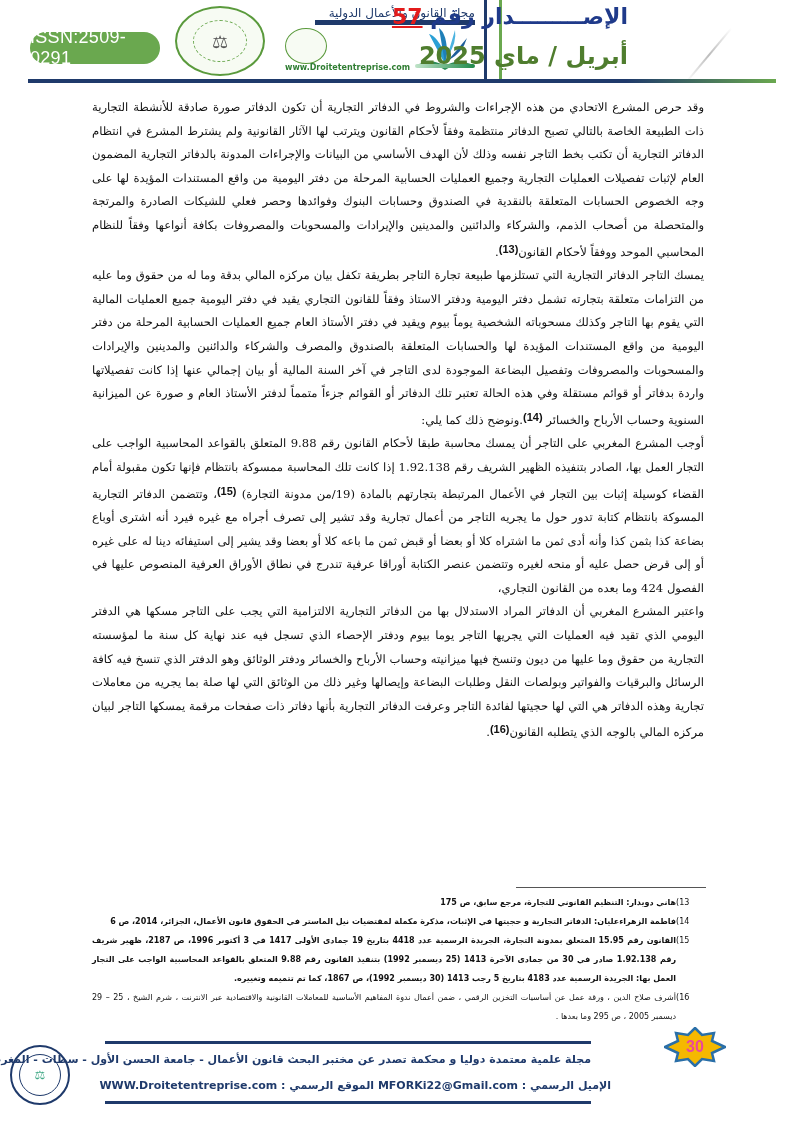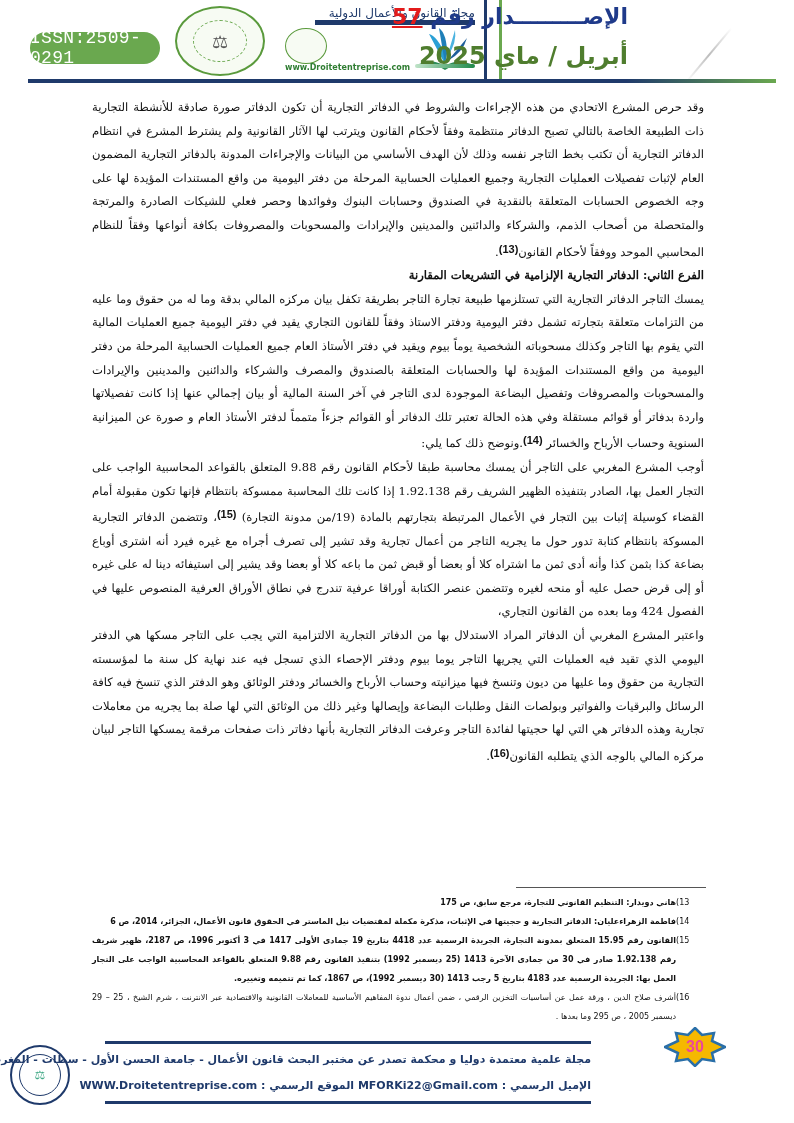--- a/index.html
+++ b/index.html
@@ -5,21 +5,21 @@
   html, body { margin: 0; padding: 0; }
   body {
     width: 794px; height: 1123px; position: relative; overflow: hidden;
     background: #ffffff; color: #111;
     font-family: "DejaVu Sans", sans-serif;
   }
   
   .issn {
     position: absolute; left: 30px; top: 32px; width: 130px; height: 32px;
     background: #6aa84f; border-radius: 16px; color: #fff;
-    font-family: Liberation Mono, monospace; font-size: 18px; font-weight: normal;
+    font-family: Liberation Sans, sans-serif; font-size: 18px; font-weight: normal;
     display: flex; align-items: center; justify-content: center; letter-spacing: 0.3px;
   }
   .seal {
     position: absolute; left: 175px; top: 6px; width: 86px; height: 66px;
     border: 2px solid #5a9a3c; border-radius: 50%; background: #f7fbf3;
     display: flex; align-items: center; justify-content: center;
   }
   .seal-inner { width: 52px; height: 40px; border: 1px dashed #6aa84f; border-radius: 50%;
     display:flex; align-items:center; justify-content:center; color:#555; font-size: 18px; }
   .journal-logo {
@@ -80,21 +80,21 @@
   }
   .page-star svg { position: absolute; left: 0; top: 0; }
   .page-num { position: relative; font-family: "Liberation Sans", sans-serif; font-weight: bold; font-size: 16px; color: #ec4899; }
   .foot-rule { position: absolute; left: 105px; width: 486px; height: 3px; background: #1f3a6b; }
   .foot-line1 {
     position: absolute; left: 105px; width: 486px; top: 1053px; direction: rtl; text-align: center;
     font-family: "DejaVu Sans", sans-serif; font-weight: bold; font-size: 11px; color: #1f3a6b; white-space: nowrap;
   }
   .foot-line2 {
     position: absolute; left: 105px; width: 486px; top: 1079px; direction: rtl; text-align: center;
-    font-family: "DejaVu Sans", sans-serif; font-weight: bold; font-size: 11px; color: #1f3a6b; white-space: nowrap;
+    font-family: "DejaVu Sans", sans-serif; font-weight: bold; font-size: 11px; color: #1f3a6b; white-space: nowrap; padding-left: 20px;
   }
   .foot-seal {
     position: absolute; left: 10px; top: 1045px; width: 56px; height: 56px; border: 2px solid #1f3a6b;
     border-radius: 50%; display: flex; align-items: center; justify-content: center;
   }
   .foot-seal-inner { width: 40px; height: 40px; border: 1px solid #1f3a6b; border-radius: 50%; display:flex; align-items:center; justify-content:center; font-size: 12px; color: #4a8; }
 </style>
 </head>
 <body>
 
@@ -124,21 +124,20 @@
 <div class="issue-line">
   <span>الإصـــــــــدار رقم</span>
   <span class="issue-num">57</span>
 </div>
 <div class="date-line">أبريل / ماي 2025</div>
 <div class="head-slash"></div>
 <div class="header-rule"></div>
 
 <div class="content">
   <p><span>وقد حرص المشرع الاتحادي من هذه الإجراءات والشروط في الدفاتر التجارية أن تكون الدفاتر صورة صادقة للأنشطة التجارية ذات الطبيعة الخاصة بالتالي تصبح الدفاتر منتظمة وفقاً لأحكام القانون ويترتب لها الآثار القانونية  ولم يشترط المشرع في انتظام الدفاتر التجارية أن تكتب بخط التاجر نفسه وذلك لأن الهدف الأساسي من البيانات والإجراءات المدونة بالدفاتر التجارية المضمون العام لإثبات تفصيلات العمليات التجارية وجميع العمليات الحسابية المرحلة من دفتر اليومية من واقع المستندات المؤيدة لها على وجه الخصوص الحسابات المتعلقة بالنقدية في الصندوق وحسابات البنوك وفوائدها وحصر فعلي للشيكات الصادرة والمرتجة والمتحصلة من أصحاب الذمم، والشركاء والدائنين والمدينين والإيرادات والمسحوبات والمصروفات بكافة أنواعها وفقاً للنظام المحاسبي الموحد ووفقاً لأحكام القانون</span><sup class="fn">(<span>13</span>)</sup><span>.</span></p>
-  <p class="h">الفرع الثاني: الدفاتر التجارية الإلزامية في التشريعات المقارنة</p>
   <p><span>يمسك التاجر الدفاتر التجارية التي تستلزمها طبيعة تجارة التاجر بطريقة تكفل بيان مركزه المالي بدقة وما له من حقوق وما عليه من التزامات متعلقة بتجارته تشمل دفتر اليومية ودفتر الاستاذ  وفقاً للقانون التجاري يقيد في دفتر اليومية جميع العمليات المالية التي يقوم بها التاجر وكذلك مسحوباته الشخصية  يوماً بيوم ويقيد في دفتر الأستاذ العام جميع العمليات الحسابية المرحلة من دفتر اليومية من واقع المستندات المؤيدة لها والحسابات المتعلقة بالصندوق والمصرف والشركاء والدائنين والمدينين والإيرادات والمسحوبات والمصروفات وتفصيل البضاعة الموجودة لدى التاجر في آخر السنة المالية أو بيان إجمالي عنها إذا كانت تفصيلاتها واردة بدفاتر أو قوائم مستقلة وفي هذه الحالة تعتبر تلك الدفاتر أو القوائم جزءاً متمماً لدفتر الأستاذ العام و صورة عن الميزانية السنوية وحساب الأرباح والخسائر</span> <sup class="fn">(<span>14</span>)</sup><span>.ونوضح ذلك كما يلي:</span></p>
   <p><span>أوجب المشرع المغربي على التاجر أن يمسك محاسبة طبقا لأحكام القانون رقم 9.88 المتعلق بالقواعد المحاسبية الواجب على التجار العمل بها، الصادر بتنفيذه الظهير الشريف رقم 1.92.138 إذا كانت تلك المحاسبة ممسوكة بانتظام فإنها تكون مقبولة أمام القضاء كوسيلة إثبات بين التجار في الأعمال المرتبطة بتجارتهم بالمادة (19/من مدونة التجارة)</span> <sup class="fn">(<span>15</span>)</sup><span>، وتتضمن الدفاتر التجارية المسوكة بانتظام كتابة تدور حول ما يجريه التاجر من أعمال تجارية وقد تشير إلى تصرف أجراه مع غيره فيرد أنه اشترى أوباع بضاعة كذا بثمن كذا وأنه أدى ثمن ما اشتراه كلا أو بعضا أو قبض ثمن ما باعه كلا أو بعضا وقد يشير إلى استيفائه دينا له على غيره أو إلى قرض حصل عليه أو منحه لغيره وتتضمن عنصر الكتابة أوراقا عرفية تندرج في نطاق الأوراق العرفية المنصوص عليها في الفصول 424 وما بعده من القانون التجاري،</span></p>
   <p><span>واعتبر المشرع المغربي أن الدفاتر المراد الاستدلال بها من الدفاتر التجارية الالتزامية التي يجب على التاجر مسكها هي الدفتر اليومي الذي تقيد فيه العمليات التي يجريها التاجر يوما بيوم ودفتر الإحصاء الذي تسجل فيه عند نهاية كل سنة ما لمؤسسته التجارية من حقوق وما عليها من ديون وتنسخ فيها ميزانيته وحساب الأرباح والخسائر ودفتر الوثائق وهو الدفتر الذي تنسخ فيه كافة الرسائل والبرقيات والفواتير وبولصات النقل وطلبات البضاعة وإيصالها وغير ذلك من الوثائق التي لها صلة بما يجريه من معاملات تجارية وهذه الدفاتر هي التي لها حجيتها لفائدة التاجر وعرفت الدفاتر التجارية بأنها دفاتر ذات صفحات مرقمة يمسكها التاجر لبيان مركزه المالي بالوجه الذي يتطلبه القانون</span><sup class="fn">(<span>16</span>)</sup><span>.</span></p>
 </div>
 
 <div class="fn-rule"></div>
 <div class="footnotes">
   <div class="fn-item bold">
     <span class="fn-num">13)</span>
     <span class="fn-text">هاني دويدار: التنظيم القانوني للتجارة، مرجع سابق، ص 175</span>

